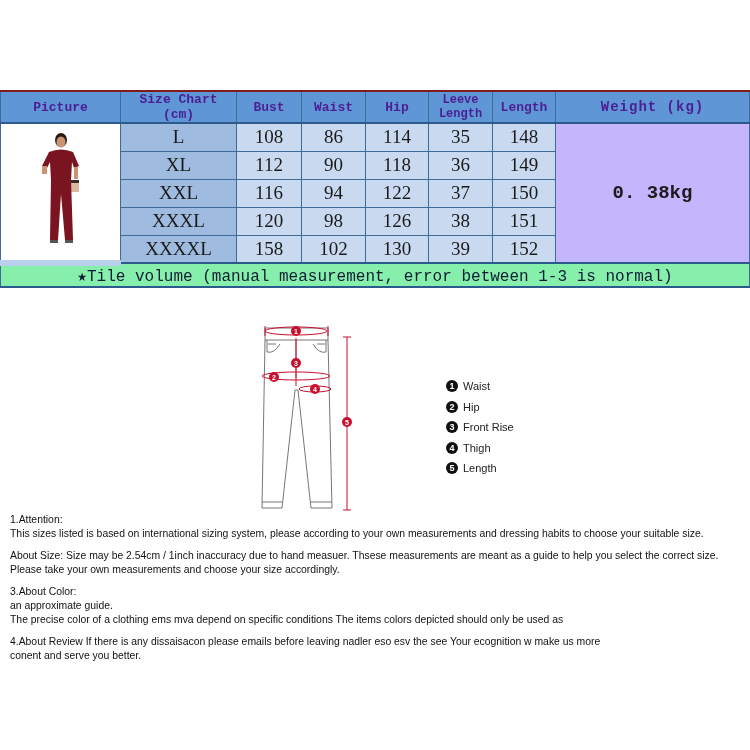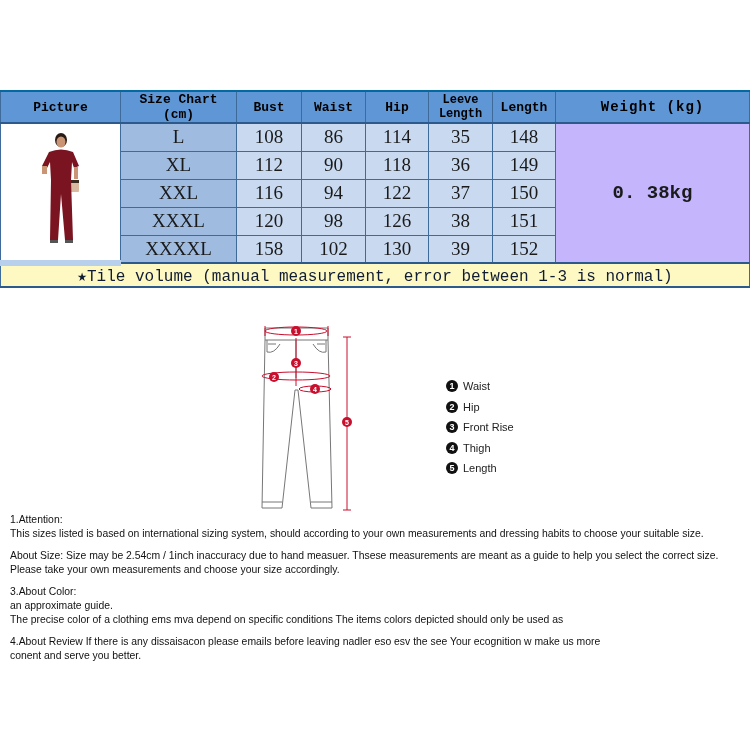--- a/index.html
+++ b/index.html
@@ -9,35 +9,35 @@
   
   .size-table {
     position: absolute; left: 0; top: 90px; width: 749px;
     border-collapse: collapse; table-layout: fixed;
     font-family: "Liberation Serif", serif;
   }
   .size-table td, .size-table th {
     border: 1px solid #3e6b9a; text-align: center; vertical-align: middle; padding: 0;
   }
   .size-table thead th {
-    background: #5f97d6; height: 31px; color: #000000;
+    background: #5f97d6; height: 31px; color: #4c1d95;
     font-family: "Liberation Mono", monospace; font-size: 13px; font-weight: bold;
-    border-top: 2px solid #0369a1; border-bottom: 2px solid #2d5a8c; margin-left: 12px;
+    border-top: 2px solid #7f1d1d; border-bottom: 2px solid #2d5a8c; margin-left: 12px;
   }
   .size-table thead th.two-line { font-size: 12px; line-height: 14px; }
   .size-table thead th.weight-head { font-size: 14px; letter-spacing: 1px; }
   .size-table tbody td { height: 28px; font-size: 19px; color: #1a1a1a; }
   .size-table tbody td.size-col { background: #9fbce0; }
   .size-table tbody td.val-col { background: #c9daf0; font-family: Liberation Serif, serif; }
   .size-table tbody td.weight-cell {
     background: #c4b5fd; font-family: "Liberation Mono", monospace; font-weight: bold; font-size: 19px;
   }
   .size-table tbody td.picture-cell { background: #ffffff; position: relative; border-bottom: 6px solid #b9d0ec; }
   .size-table tfoot td {
-    background: #fef9c3; height: 16px; color: #101c33;
+    background: #86efac; height: 16px; color: #101c33;
     font-family: "Liberation Mono", monospace; font-size: 16px;
     border-top: 2px solid #2d5a8c; border-bottom: 2px solid #2d5a8c;
     white-space: nowrap;
     margin-left: 38px;
   }
 
   
   .person { position: absolute; left: 38px; top: 8px; width: 46px; height: 112px; }
 
   
@@ -224,21 +224,21 @@
   </div>
   <div class="legend-item">
     <span class="legend-badge">5</span>
     <span>Length</span>
   </div>
 </div>
 
 <div class="notes">
   <div class="note">
     <p>1.Attention:</p>
-    <p>This sizes listed is based on international sizing system, should according to your own measurements and dressing habits to choose your suitable size.</p>
+    <p>This sizes listed is based on international sizing system, please according to your own measurements and dressing habits to choose your suitable size.</p>
   </div>
   <div class="note">
     <p>About Size: Size may be 2.54cm / 1inch inaccuracy due to hand measuer. Thsese measurements are meant as a guide to help you select the correct size.</p>
     <p>Please take your own measurements and choose your size accordingly.</p>
   </div>
   <div class="note">
     <p>3.About Color:</p>
     <p>an approximate guide.</p>
     <p>The precise color of a clothing ems mva depend on specific conditions The items colors depicted should only be used as</p>
   </div>

